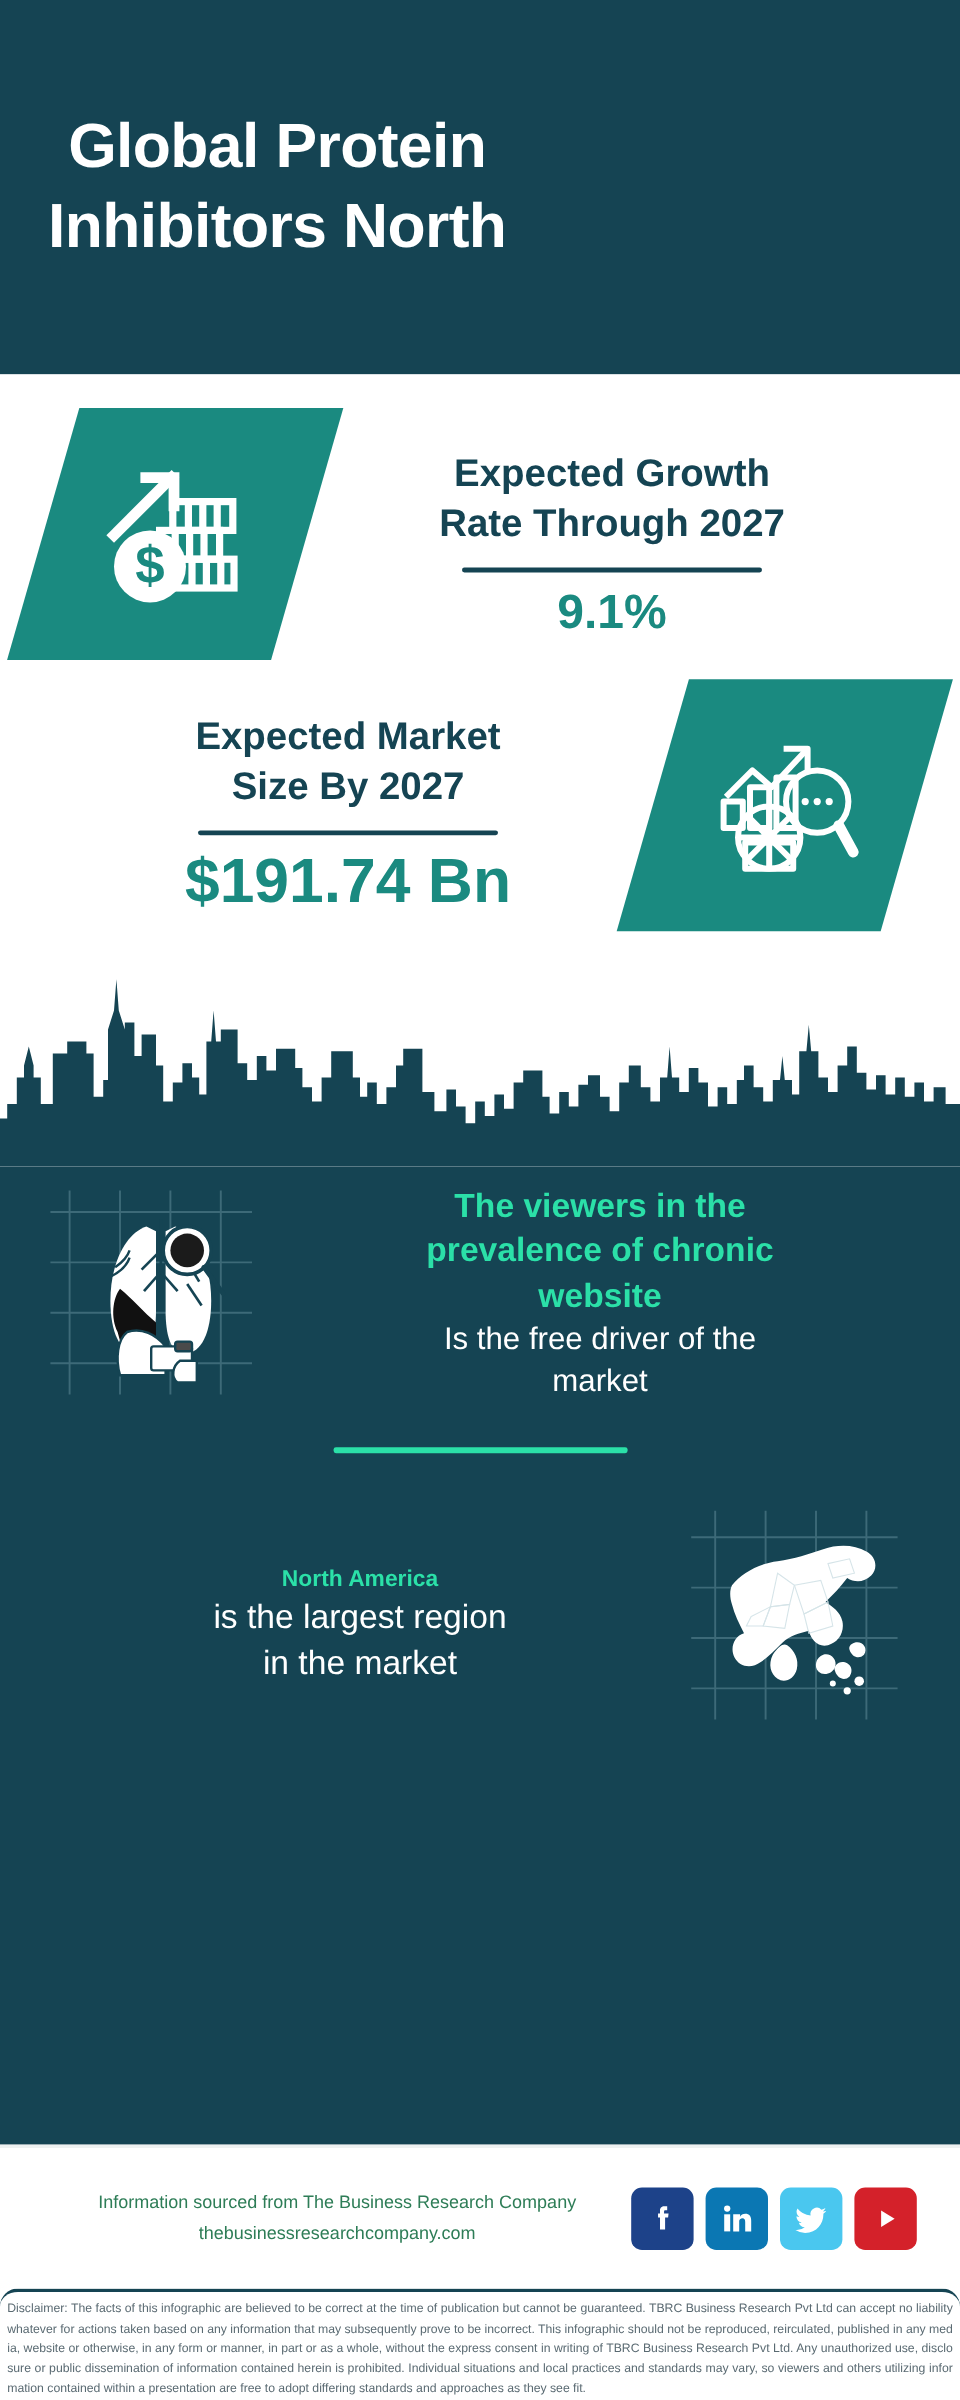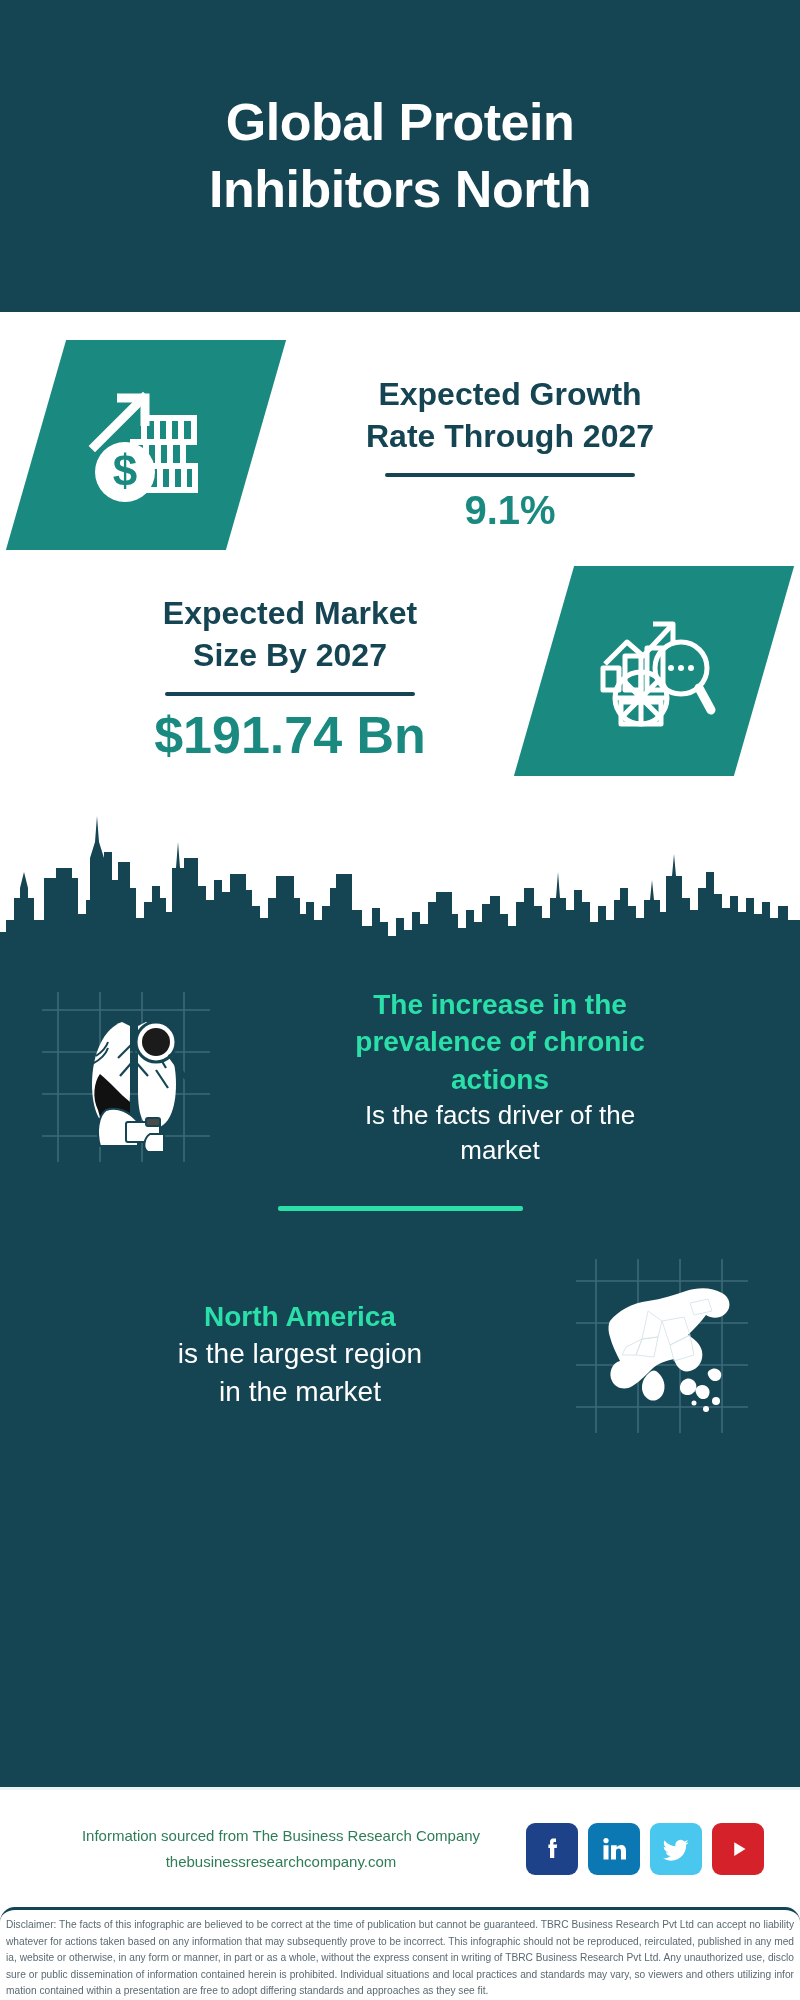--- a/index.html
+++ b/index.html
@@ -8,21 +8,21 @@
     font-family:"Liberation Sans", sans-serif;
     background:#ffffff;
     width:800px; height:2000px;
     position:relative; overflow:hidden;
   }
   .page { width:800px; height:2000px; position:relative; display:flex; flex-direction:column; }
 
   
   .header {
     background:#154453; height:312px;
-    display:flex; align-items:center; justify-content:center;
+    display:flex; align-items:center; justify-content:flex-start;
     text-align:center; flex:none;
   }
   .header h1 {
     color:#ffffff; font-size:52px; font-weight:bold;
     line-height:1.28; letter-spacing:-0.5px; padding:0 40px;
   }
 
   
   .white-zone { background:#ffffff; flex:none; position:relative; }
 
@@ -249,36 +249,36 @@
             <path d="M116,152 C110,156 108,166 114,170 L130,170 L130,152 Z"></path>
           </g>
           <g stroke="#154453" stroke-width="2" fill="none">
             <path d="M62,74 C68,70 72,66 74,60"></path>
             <path d="M58,82 C66,78 72,72 74,66"></path>
           </g>
         </svg>
       </div>
       <div class="info-text">
         <div class="info-head">
-          <span>The increase in the</span><br>
+          <span>The viewers in the</span><br>
           <span>prevalence of chronic</span><br>
-          <span>actions</span>
+          <span>website</span>
         </div>
         <div class="info-sub">
-          <span>Is the facts driver of the</span><br>
+          <span>Is the free driver of the</span><br>
           <span>market</span>
         </div>
       </div>
     </div>
 
     <div class="green-divider"></div>
 
     <div class="info-row">
       <div class="info-text">
-        <div class="info-head" style="font-size:28px;margin-top:16px;">North America</div>
+        <div class="info-head" style="font-size:19px;margin-top:16px;">North America</div>
         <div class="info-sub" style="font-size:28px;">
           <span>is the largest region</span><br>
           <span>in the market</span>
         </div>
       </div>
       <div class="art">
         <svg viewBox="0 0 200 190" aria-hidden="true">
           <g stroke="#3d6a78" stroke-width="1.6" fill="none">
             <line x1="30" y1="8" x2="30" y2="182"></line>
             <line x1="72" y1="8" x2="72" y2="182"></line>

